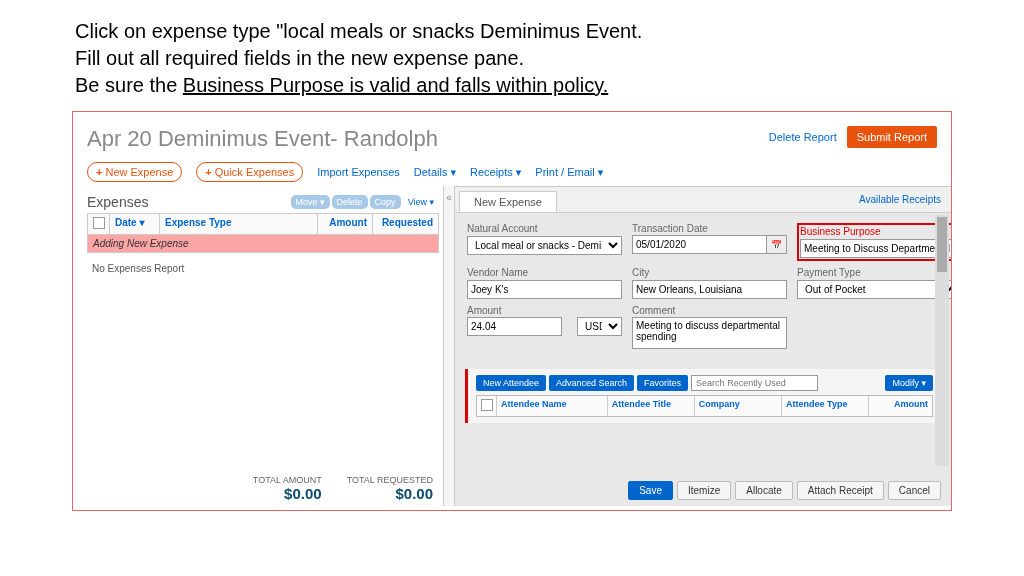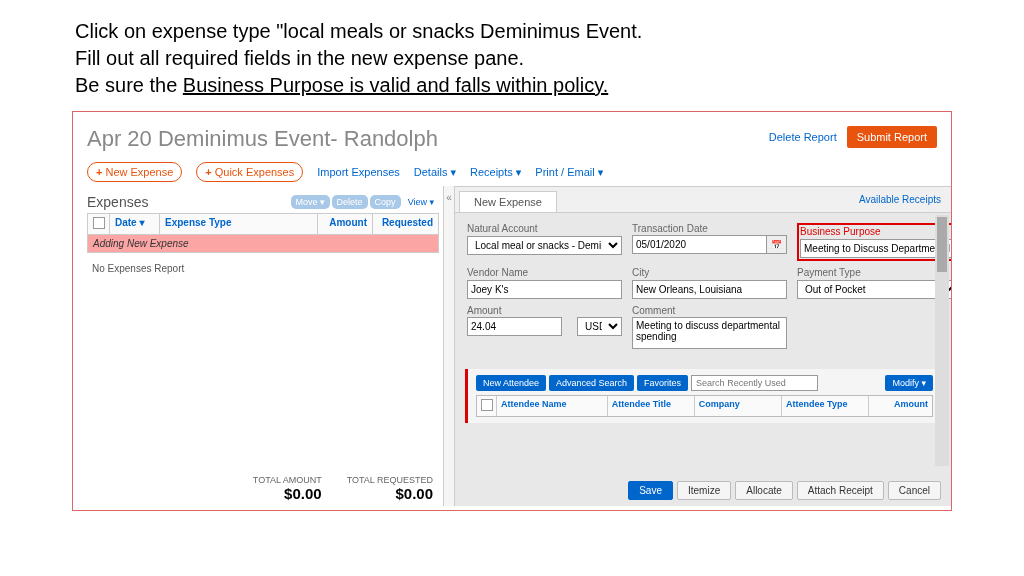--- a/index.html
+++ b/index.html
@@ -24,21 +24,21 @@
 .left-table-head{display:flex;border:1px solid #ccc;font-size:10px;background:#fafafa}
 .left-table-head>div{padding:3px 5px;border-right:1px solid #ccc;color:#0066cc;font-weight:bold}
 .lth-cb{width:22px}
 .lth-date{width:50px}
 .lth-type{flex:1}
 .lth-amt{width:55px;text-align:right}
 .lth-req{width:65px;text-align:right;border-right:none!important}
 .adding-row{background:#fca5a5;border-left:1px solid #ccc;border-right:1px solid #ccc;border-bottom:1px solid #ccc;padding:3px 5px;font-size:10px;font-style:italic;color:#333}
 .no-exp{padding:10px 5px;font-size:10px;color:#555}
 .totals{position:absolute;bottom:4px;right:10px;display:flex;gap:25px;text-align:right;font-size:9px;color:#666}
-.totals .amt{font-size:15px;color:#000000;font-weight:bold}
+.totals .amt{font-size:15px;color:#0c4a6e;font-weight:bold}
 .collapse-handle{width:12px;background:#f5f5f5;border-left:1px solid #ccc;border-right:1px solid #ccc;display:flex;align-items:flex-start;justify-content:center;padding-top:6px;font-size:10px;color:#888}
 .right-pane{flex:1;background:#e8e8e8;border-top:1px solid #ccc;position:relative;overflow:hidden}
 .tab-bar{display:flex;justify-content:space-between;align-items:center;background:#f0f0f0;padding:0 10px 0 0;border-bottom:1px solid #ccc}
 .tab{background:#fff;border:1px solid #ccc;border-bottom:none;padding:4px 14px;font-size:11px;color:#555;margin-top:4px;margin-left:4px}
 .form-grid{display:grid;grid-template-columns:155px 155px 160px;gap:6px 10px;padding:10px 12px}
 .field label{font-size:10px;color:#666;display:block;margin-bottom:1px}
 .field input,.field select,.field textarea{width:100%;font-size:10px;padding:2px 3px;border:1px solid #999;background:#fff;height:19px}
 .field textarea{height:32px;resize:none}
 .field .with-unit{display:flex;gap:15px}
 .field .with-unit input{flex:1}

